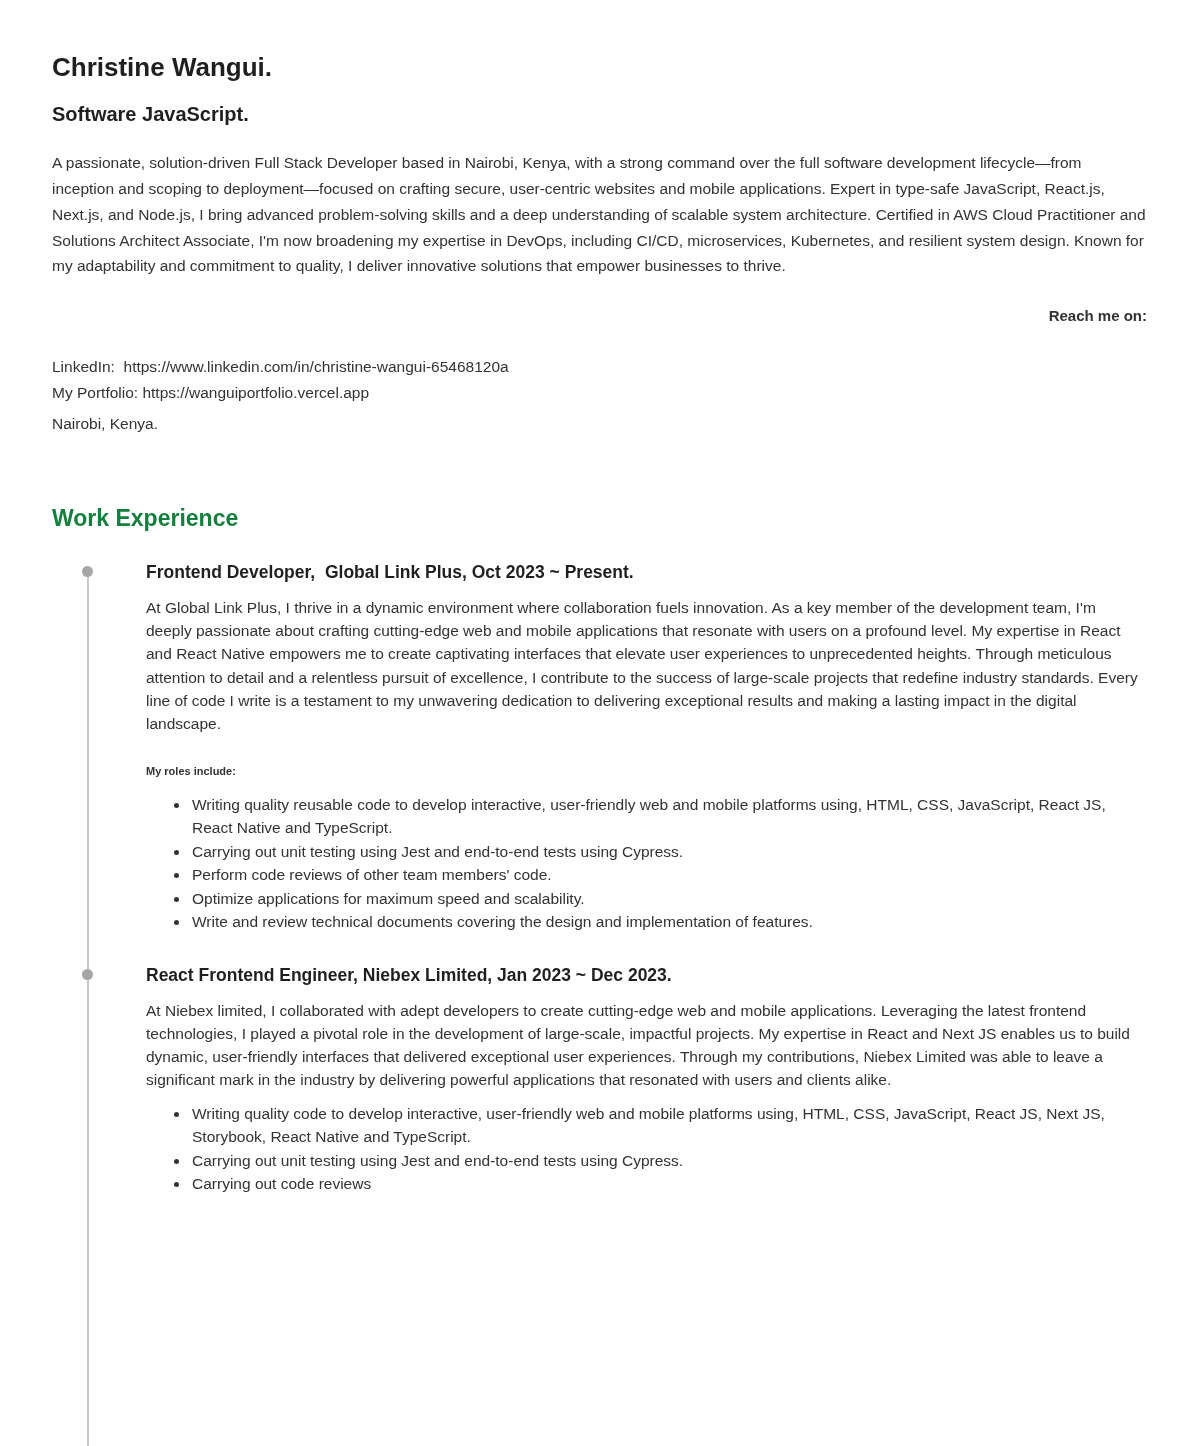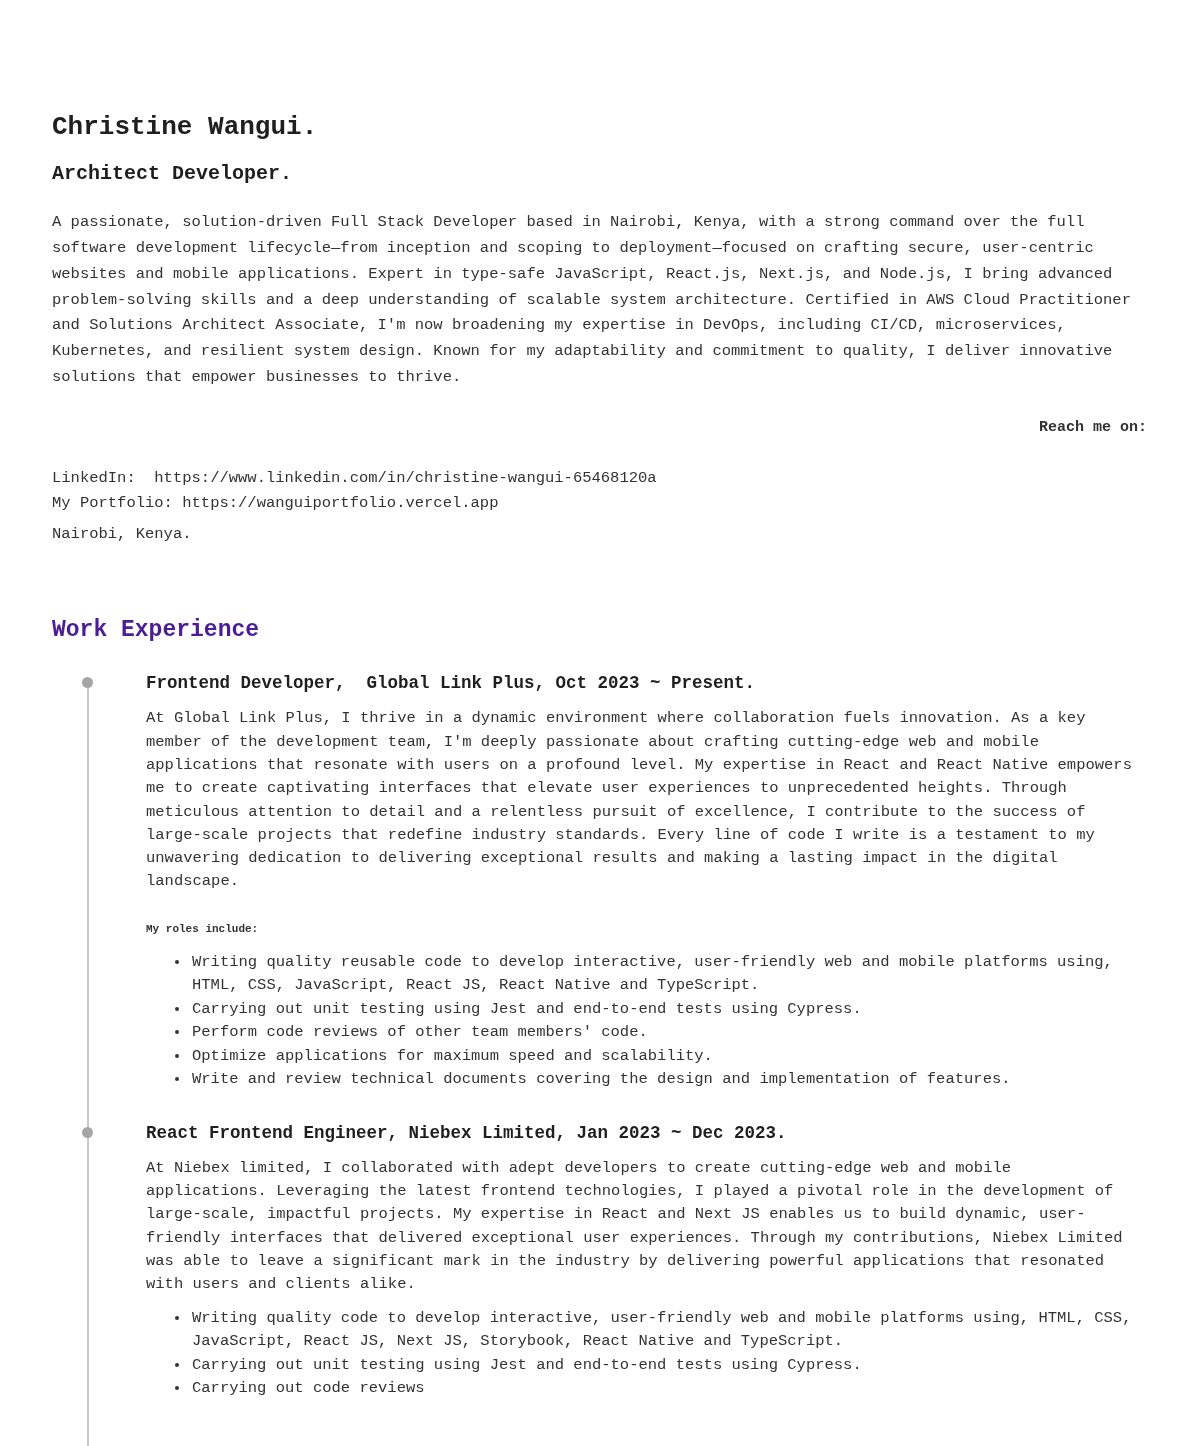--- a/index.html
+++ b/index.html
@@ -5,21 +5,21 @@
   html, body { margin: 0; padding: 0; }
   body {
     width: 1199px;
     height: 1446px;
     overflow: hidden;
     background: #ffffff;
     font-family: "Liberation Sans", "DejaVu Sans", sans-serif;
     color: #333333;
     -webkit-font-smoothing: antialiased;
   }
-  .page { padding: 112px 52px 0 52px; font-family: Liberation Mono, monospace; }
+  .page { padding: 52px 52px 0 52px; }
 
   .name-heading {
     font-size: 26px;
     font-weight: 700;
     line-height: 1.2;
     margin: 0;
     color: #1f1f1f;
     white-space: pre-wrap;
   }
   .role-heading {
@@ -50,21 +50,21 @@
   }
   .contact-line { white-space: pre-wrap; }
   .contact-line.phone { margin-top: 2px; }
   .contact-line.location { margin-top: 5px; }
 
   .work-heading {
     font-size: 23px;
     font-weight: 700;
     line-height: 1.5;
     margin: 65px 0 0 0;
-    color: #4c1d95;
+    color: #15803d;
   }
   .jobs {
     position: relative;
     margin-top: 25px;
   }
   .timeline-line {
     position: absolute;
     left: 35px;
     top: 16px;
     width: 1.5px;
@@ -116,21 +116,21 @@
     white-space: pre-wrap;
   }
 </style>
 </head>
 <body>
 
 <div class="page">
 
   <header>
     <h1 class="name-heading">Christine Wangui.</h1>
-    <h2 class="role-heading">Architect Developer.</h2>
+    <h2 class="role-heading">Software JavaScript.</h2>
     <p class="summary">A passionate, solution-driven Full Stack Developer based in Nairobi, Kenya, with a strong command over the full software development lifecycle—from inception and scoping to deployment—focused on crafting secure, user-centric websites and mobile applications. Expert in type-safe JavaScript, React.js, Next.js, and Node.js, I bring advanced problem-solving skills and a deep understanding of scalable system architecture. Certified in AWS Cloud Practitioner and Solutions Architect Associate, I'm now broadening my expertise in DevOps, including CI/CD, microservices, Kubernetes, and resilient system design. Known for my adaptability and commitment to quality, I deliver innovative solutions that empower businesses to thrive.</p>
   </header>
 
   <section>
     <p class="contact-heading">Reach me on:</p>
     <div class="contact-lines">
       <div class="contact-line">LinkedIn:  https://www.linkedin.com/in/christine-wangui-65468120a</div>
       <div class="contact-line">My Portfolio: https://wanguiportfolio.vercel.app</div>
       <div class="contact-line location">Nairobi, Kenya.</div>
     </div>

